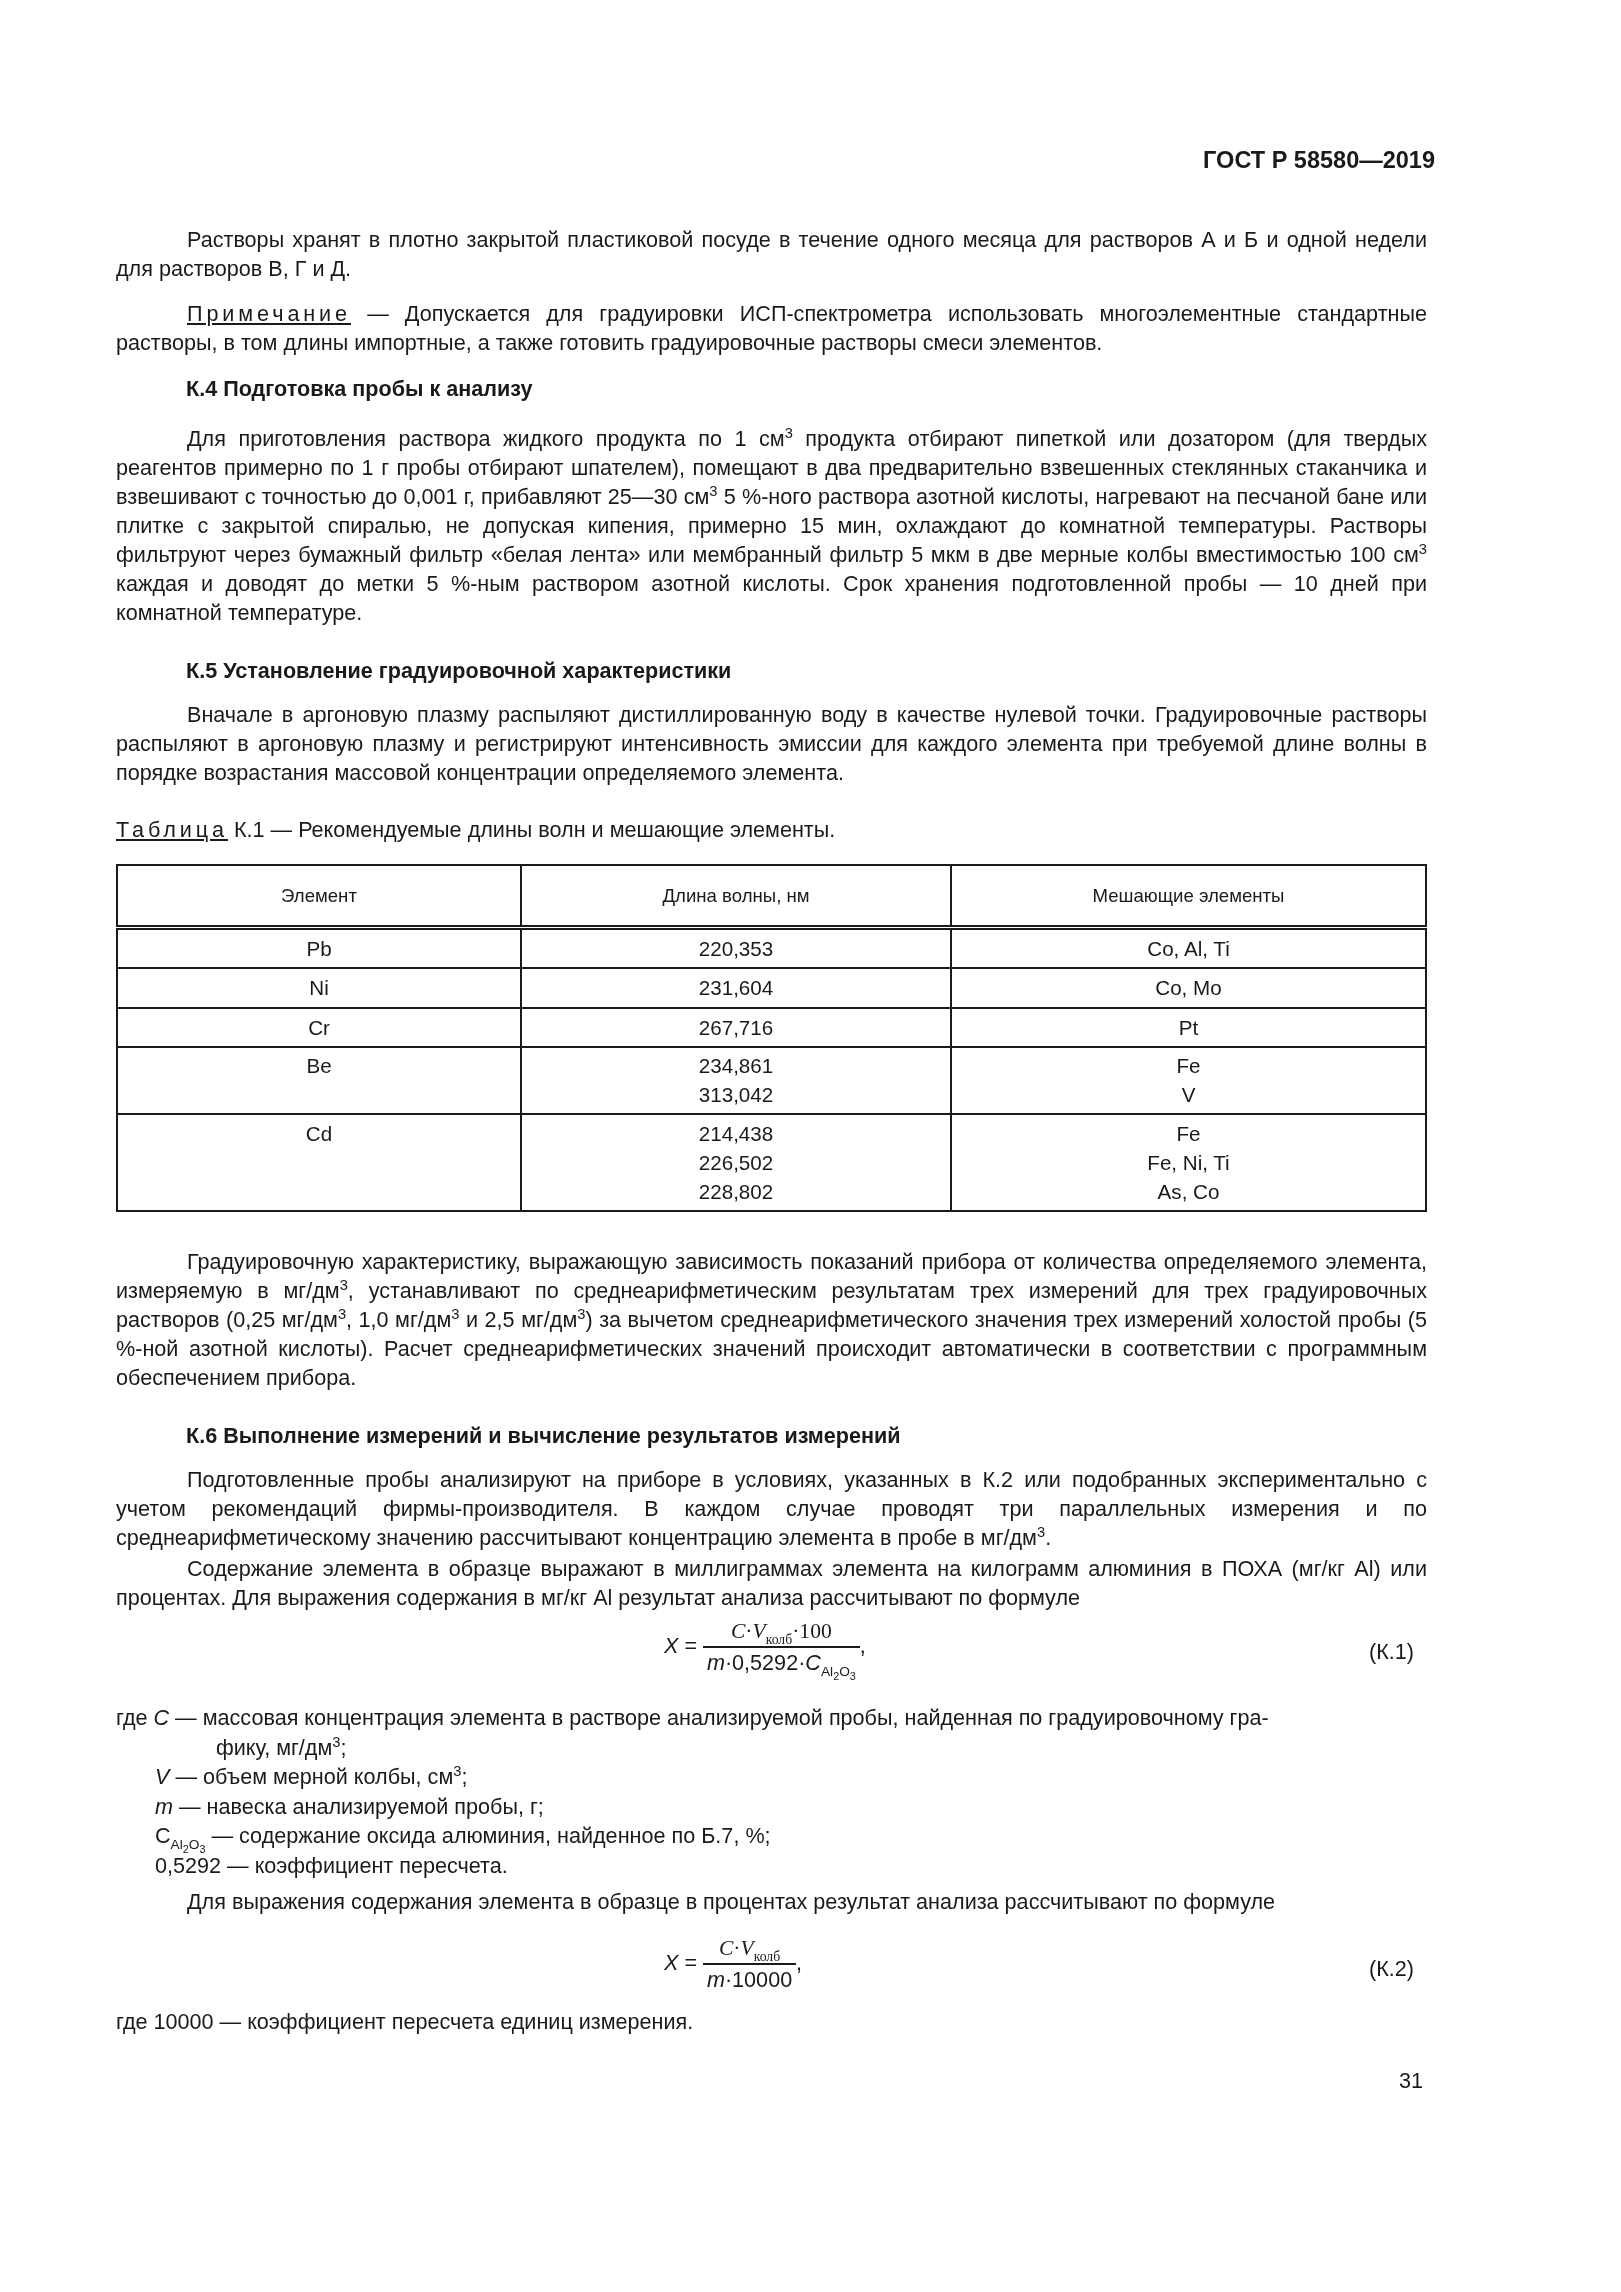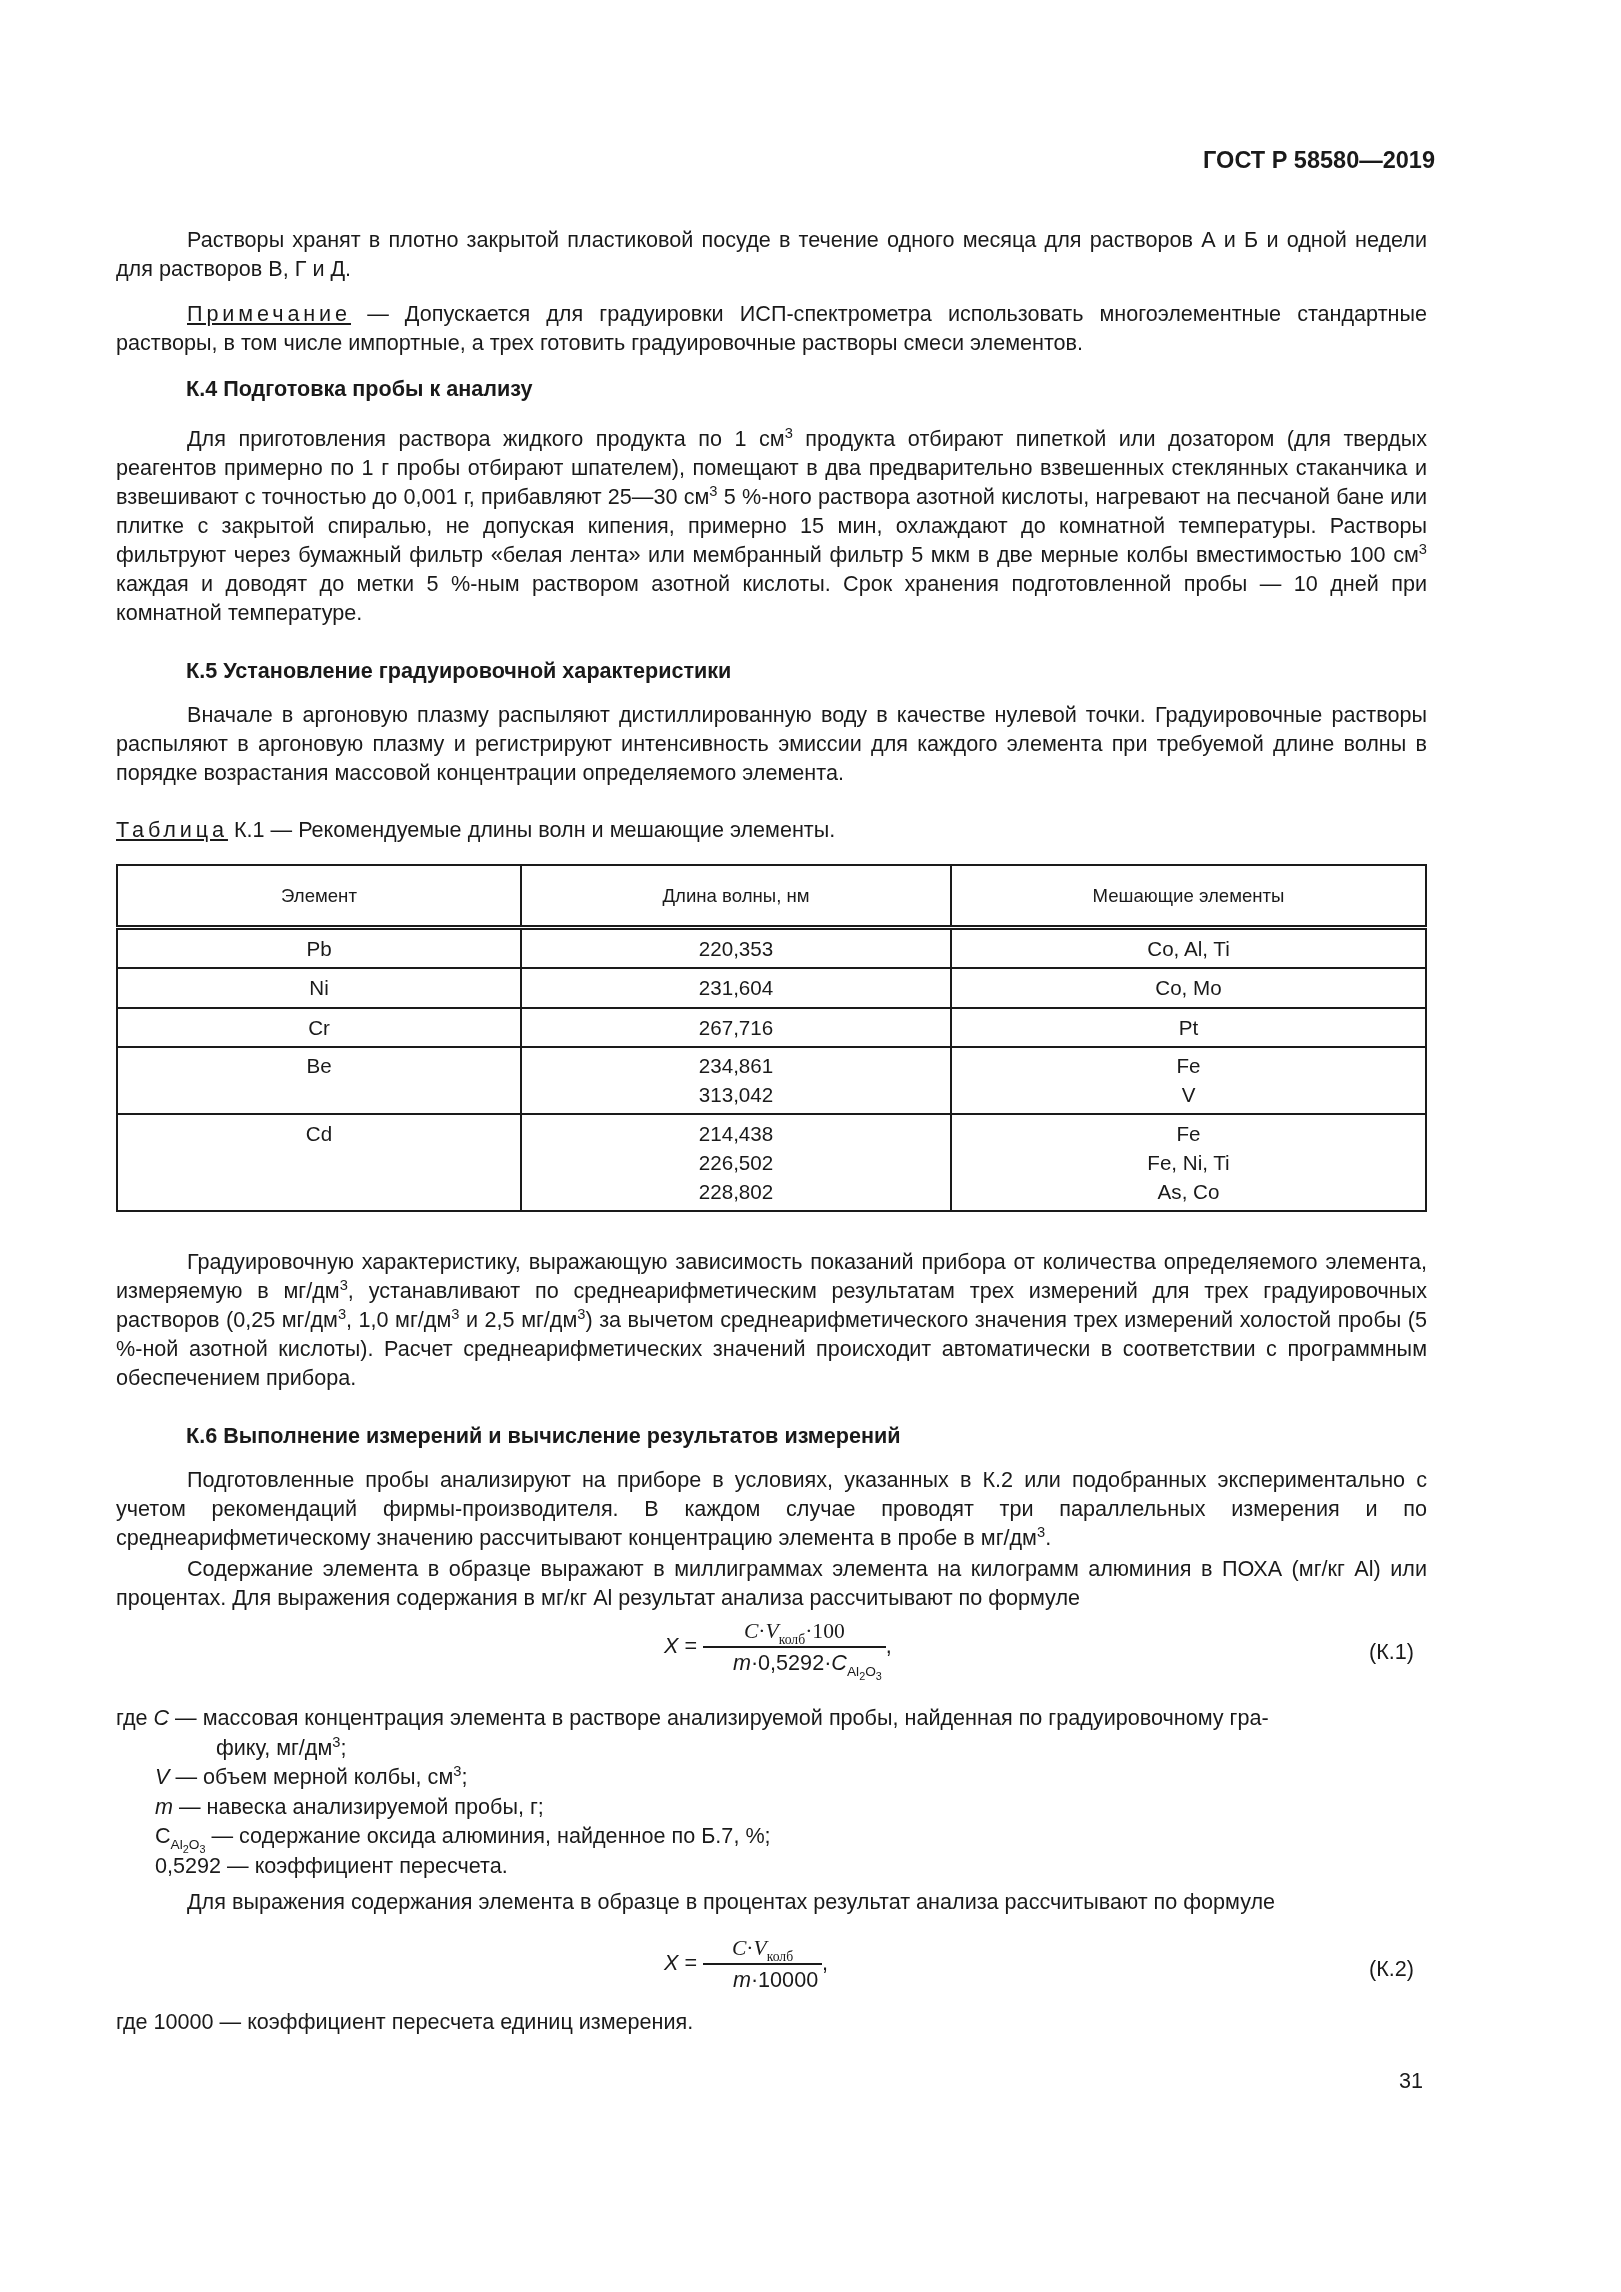--- a/index.html
+++ b/index.html
@@ -20,33 +20,33 @@
 
   table.t { position: absolute; left: 116px; top: 864px; width: 1311px; border-collapse: collapse; font-size: 20.6px; }
   table.t td, table.t th { border: 2px solid #1a1a1a; text-align: center; vertical-align: top; padding: 0; line-height: 29px; }
   table.t th { font-weight: normal; font-size: 18.6px; height: 59px; vertical-align: middle; border-bottom: 5.9px double #1a1a1a; }
   table.t td { padding-top: 3.9px; padding-bottom: 3.9px; margin-left: 48px; }
   .c1 { width: 402px; } .c2 { width: 428px; }
 
   .formula { position: absolute; font-size: 21.6px; }
   .frac { display: inline-block; vertical-align: middle; text-align: center; }
   .frac .num { display: block; padding: 0 3.9px; border-bottom: 2px solid #1a1a1a; line-height: 29px; font-family: Liberation Serif, serif; }
-  .frac .den { display: block; padding: 0 3.9px; line-height: 29px; margin-left: 26px; }
+  .frac .den { display: block; padding: 0 3.9px; line-height: 29px; }
   i { font-style: italic; }
   .def { position: absolute; line-height: 29px; }
   .pagenum { position: absolute; left: 1399px; top: 2068px; font-size: 21.6px; }
 </style>
 </head>
 <body>
 
 <div class="abs hdr">ГОСТ Р 58580—2019</div>
 
 <div class="p" style="top:225px"><span class="ind"></span><span>Растворы хранят в плотно закрытой пластиковой посуде в течение одного месяца для растворов А и Б и одной недели для растворов В, Г и Д.</span></div>
 
-<div class="p" style="top:299px"><span class="ind"></span><span class="spaced">Примечание</span><span> — Допускается для градуировки ИСП-спектрометра использовать многоэлементные стандартные растворы, в том числе импортные, а трех готовить градуировочные растворы смеси элементов.</span></div>
+<div class="p" style="top:299px"><span class="ind"></span><span class="spaced">Примечание</span><span> — Допускается для градуировки ИСП-спектрометра использовать многоэлементные стандартные растворы, в том длины импортные, а также готовить градуировочные растворы смеси элементов.</span></div>
 
 <div class="h" style="top:376px">К.4 Подготовка пробы к анализу</div>
 <div class="p" style="top:424px"><span class="ind"></span><span>Для приготовления раствора жидкого продукта по 1 см</span><sup>3</sup><span> продукта отбирают пипеткой или дозатором (для твердых реагентов примерно по 1 г пробы отбирают шпателем), помещают в два предварительно взвешенных стеклянных стаканчика и взвешивают с точностью до 0,001 г, прибавляют 25—30 см</span><sup>3</sup><span> 5 %-ного раствора азотной кислоты, нагревают на песчаной бане или плитке с закрытой спиралью, не допуская кипения, примерно 15 мин, охлаждают до комнатной температуры. Растворы фильтруют через бумажный фильтр «белая лента» или мембранный фильтр 5 мкм в две мерные колбы вместимостью 100 см</span><sup>3</sup><span> каждая и доводят до метки 5 %-ным раствором азотной кислоты. Срок хранения подготовленной пробы — 10 дней при комнатной температуре.</span></div>
 
 <div class="h" style="top:658px">К.5 Установление градуировочной характеристики</div>
 <div class="p" style="top:700px"><span class="ind"></span><span>Вначале в аргоновую плазму распыляют дистиллированную воду в качестве нулевой точки. Градуировочные растворы распыляют в аргоновую плазму и регистрируют интенсивность эмиссии для каждого элемента при требуемой длине волны в порядке возрастания массовой концентрации определяемого элемента.</span></div>
 
 <div class="abs" style="left:116px; top:815px; line-height:29px;"><span class="spaced">Таблица</span><span> К.1 — Рекомендуемые длины волн и мешающие элементы.</span></div>
 
 <table class="t">

